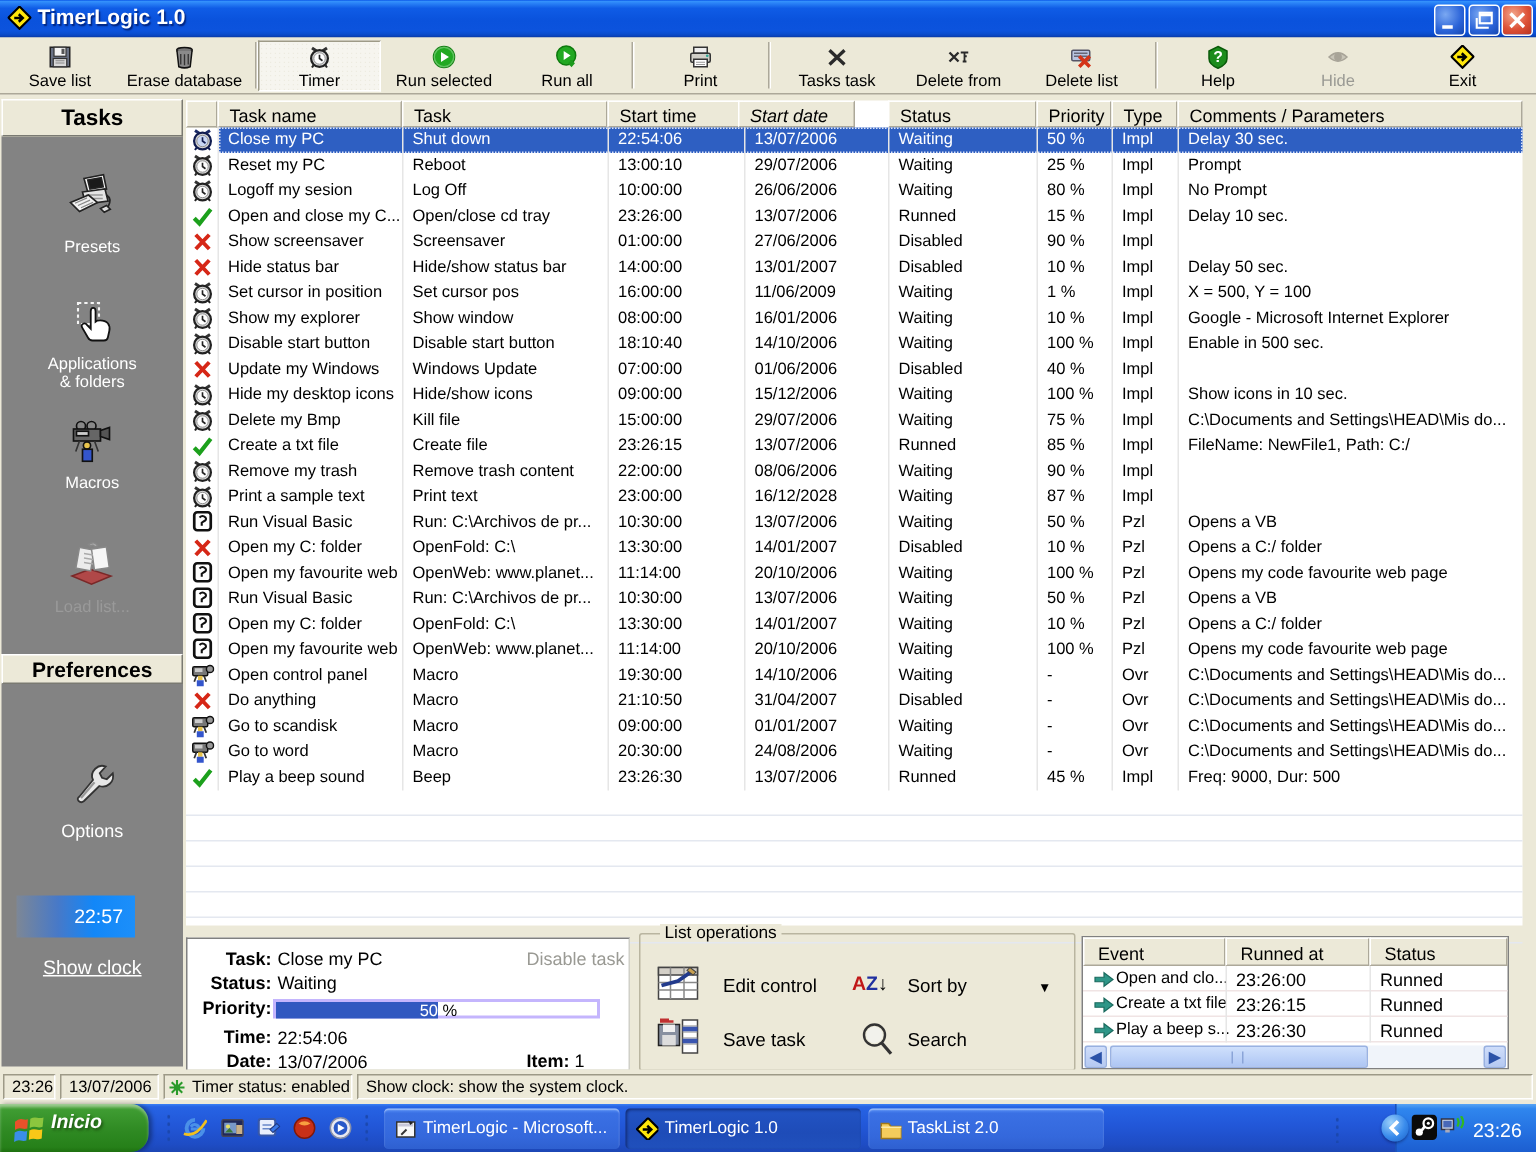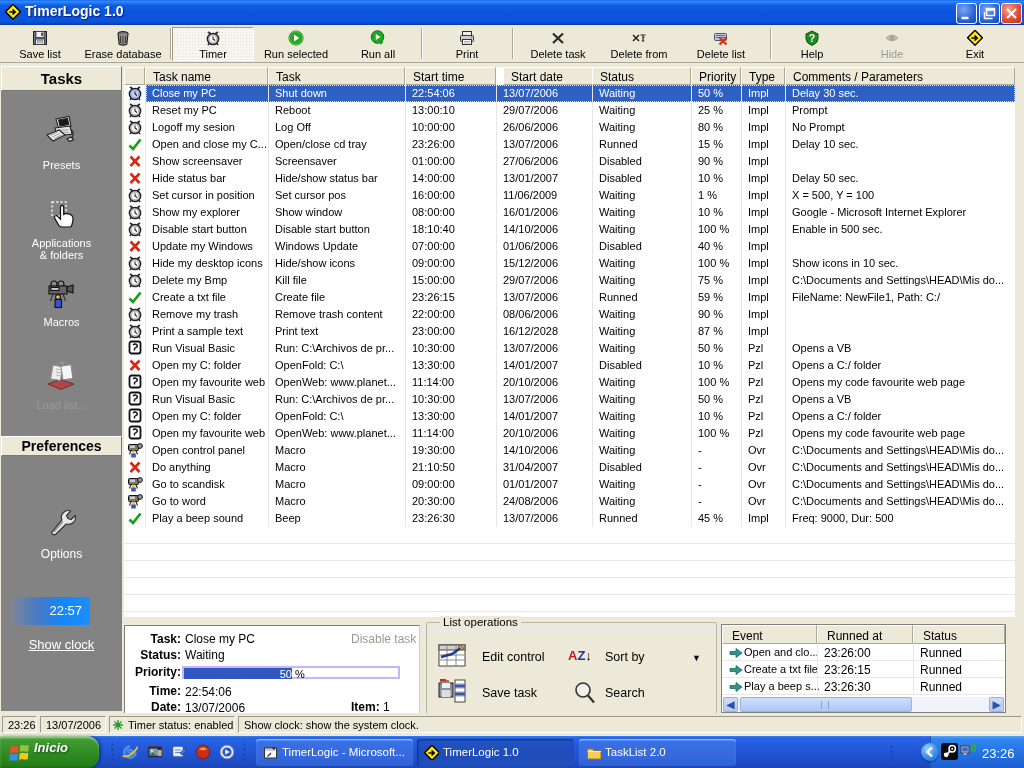--- a/index.html
+++ b/index.html
@@ -146,21 +146,21 @@
       <rect x="3.5" y="9.5" width="9" height="5" fill="#fff" stroke="#333"></rect>
       <path d="M5 11.5 h6 M5 13 h6" stroke="#999" stroke-width=".8"></path>
       <circle cx="12.5" cy="7.2" r=".9" fill="#3a9"></circle>
     </svg>
 <span class="lb">Print</span>
   </div>
 <div class="tbtn abs" style="left:558px;top:26px;width:90px;margin-left:-45px;">
 <svg class="ic" style="" width="16" height="16" viewBox="0 0 16 16">
       <path d="M3 3.5 L13 13 M13 3.5 L3 13" stroke="#2a2a2a" stroke-width="2.2"></path>
     </svg>
-<span class="lb">Delete task</span>
+<span class="lb">Tasks task</span>
   </div>
 <div class="tbtn abs" style="left:639px;top:26px;width:90px;margin-left:-45px;">
 <svg class="ic" style="" width="16" height="16" viewBox="0 0 16 16">
       <path d="M2 5 L8 11 M8 5 L2 11" stroke="#2a2a2a" stroke-width="1.6"></path>
       <path d="M9.5 5 h5 M12 5 v6 M10.8 11 h2.5 M12 7.5 h1.5" stroke="#2a2a2a" stroke-width="1.2"></path>
     </svg>
 <span class="lb">Delete from</span>
   </div>
 <div class="tbtn abs" style="left:721px;top:26px;width:90px;margin-left:-45px;">
 <svg class="ic" style="" width="16" height="16" viewBox="0 0 16 16">
@@ -249,21 +249,21 @@
     </g>
   </svg>
 <div class="sideitem abs" style="top:547px;font-size:12px;">Options</div>
 <div id="clockbox" class="abs">22:57</div>
 <div id="showclock" class="abs">Show clock</div>
 <div id="tablewrap" class="abs">
 <div class="th abs" style="left:0px;width:21px;"></div>
 <div class="th abs" style="left:21px;width:123px;">Task name</div>
 <div class="th abs" style="left:144px;width:137px;">Task</div>
 <div class="th abs" style="left:281px;width:91px;">Start time</div>
-<div class="th abs" style="left:379px;width:110px;">Start date</div>
+<div class="th abs" style="left:368px;width:78px;font-style:italic;">Start date</div>
 <div class="th abs" style="left:468px;width:99px;">Status</div>
 <div class="th abs" style="left:567px;width:50px;">Priority</div>
 <div class="th abs" style="left:617px;width:44px;">Type</div>
 <div class="th abs" style="left:661px;width:230px;">Comments / Parameters</div>
 <div class="abs" style="left:0;top:18px;width:891px;height:17px;">
 <div id="selbar" class="abs" style="left:22px;top:0;width:869px;height:17px;"></div>
 <svg class="abs ric" style="top:0px;" width="16" height="16" viewBox="0 0 16 16">
         <path d="M3 2 L6 4 M13 2 L10 4" stroke="#1a2a66" stroke-width="2"></path>
         <circle cx="8" cy="9" r="5.6" fill="#d4d4d4" stroke="#101c50" stroke-width="1.5"></circle>
         <circle cx="8" cy="9" r="3.8" fill="#c8d6f4" stroke="#888" stroke-width=".6"></circle>
@@ -452,21 +452,21 @@
 </div>
 <div class="abs" style="left:0;top:222px;width:891px;height:17px;">
 <svg class="abs ric" style="top:0px;" width="16" height="16" viewBox="0 0 16 16">
         <path d="M2.5 9.5 L6 13 L13.5 3.5" stroke="#1ca01c" stroke-width="2.8" fill="none"></path>
       </svg>
 <div class="cell abs" style="left:21px;width:123px;">Create a txt file</div>
 <div class="cell abs" style="left:144px;width:137px;">Create file</div>
 <div class="cell abs" style="left:281px;width:91px;">23:26:15</div>
 <div class="cell abs" style="left:372px;width:96px;">13/07/2006</div>
 <div class="cell abs" style="left:468px;width:99px;">Runned</div>
-<div class="cell abs" style="left:567px;width:50px;">59 %</div>
+<div class="cell abs" style="left:567px;width:50px;">85 %</div>
 <div class="cell abs" style="left:617px;width:44px;">Impl</div>
 <div class="cell abs" style="left:661px;width:230px;">FileName: NewFile1, Path: C:/</div>
 </div>
 <div class="abs" style="left:0;top:239px;width:891px;height:17px;">
 <svg class="abs ric" style="top:0px;" width="16" height="16" viewBox="0 0 16 16">
         <path d="M3 2 L6 4 M13 2 L10 4" stroke="#333" stroke-width="2"></path>
         <circle cx="8" cy="9" r="5.6" fill="#d4d4d4" stroke="#222" stroke-width="1.5"></circle>
         <circle cx="8" cy="9" r="3.8" fill="#fff" stroke="#888" stroke-width=".6"></circle>
         <path d="M8 6.5 V9 L10 10.5" stroke="#222" stroke-width="1.1" fill="none"></path>
         <path d="M4 13.5 L3 15 M12 13.5 L13 15" stroke="#222" stroke-width="1.4"></path>

